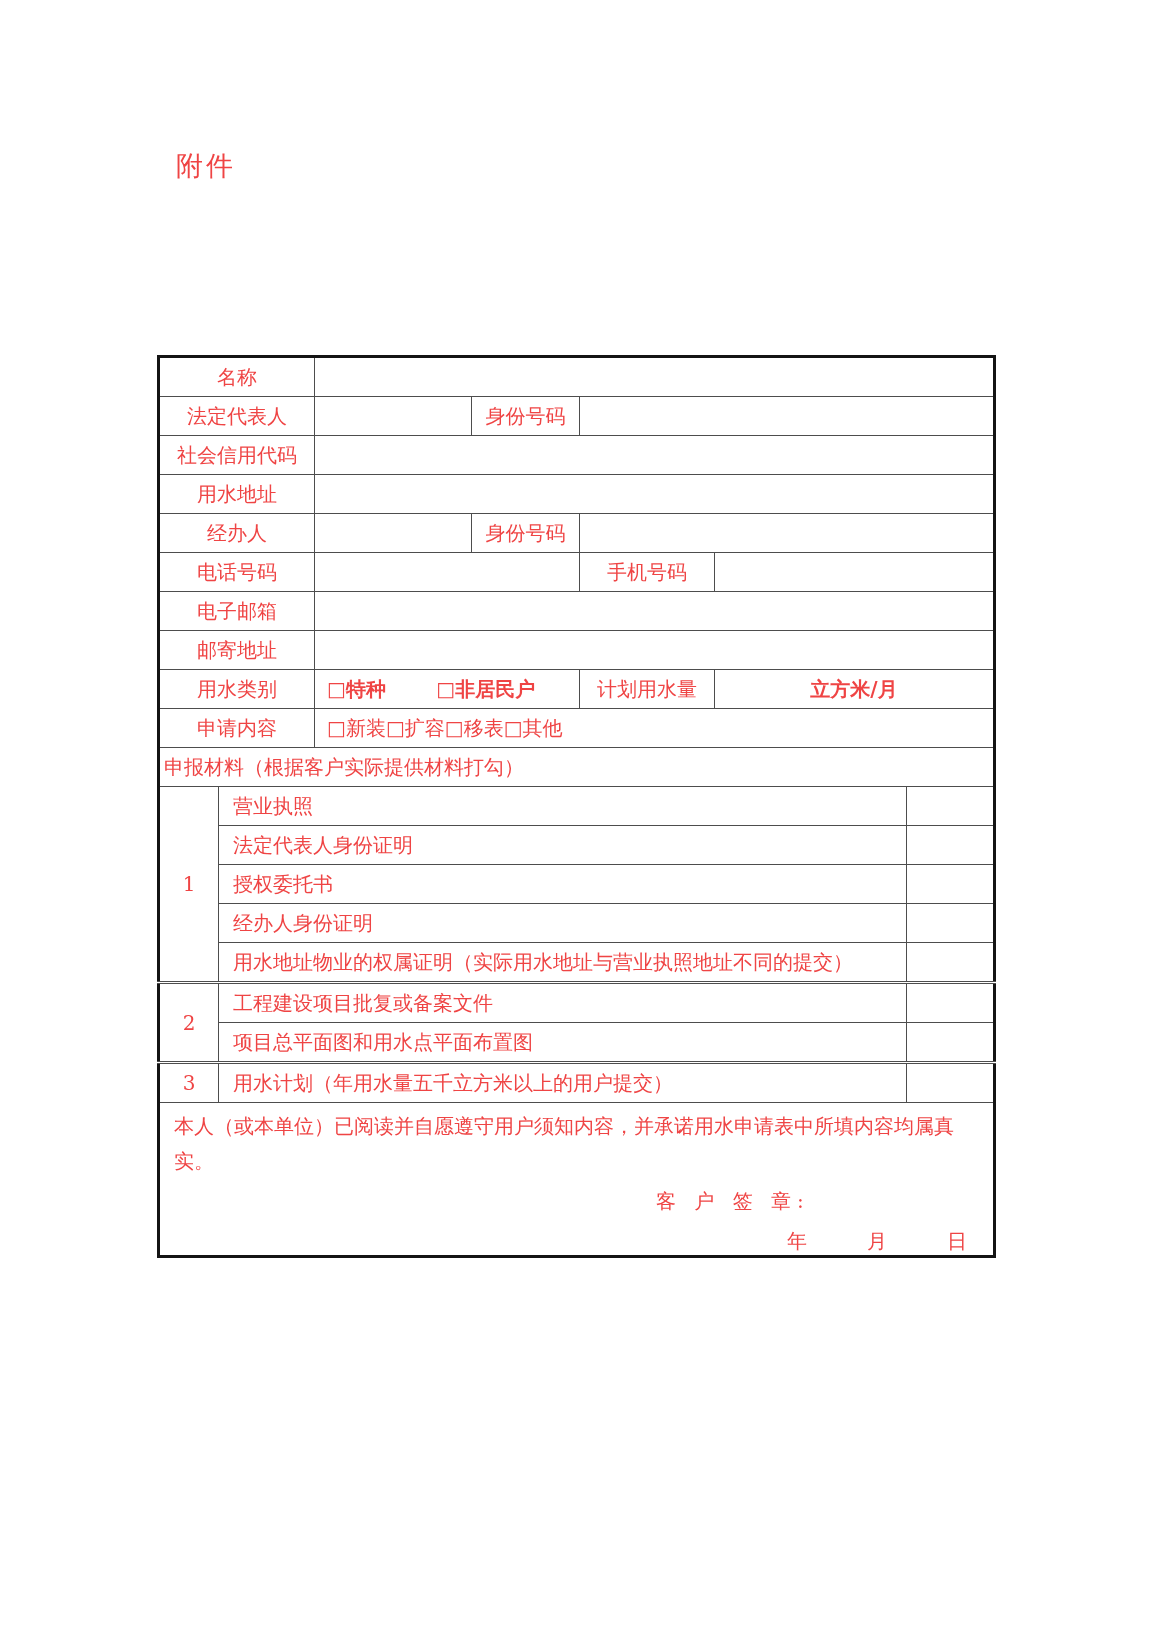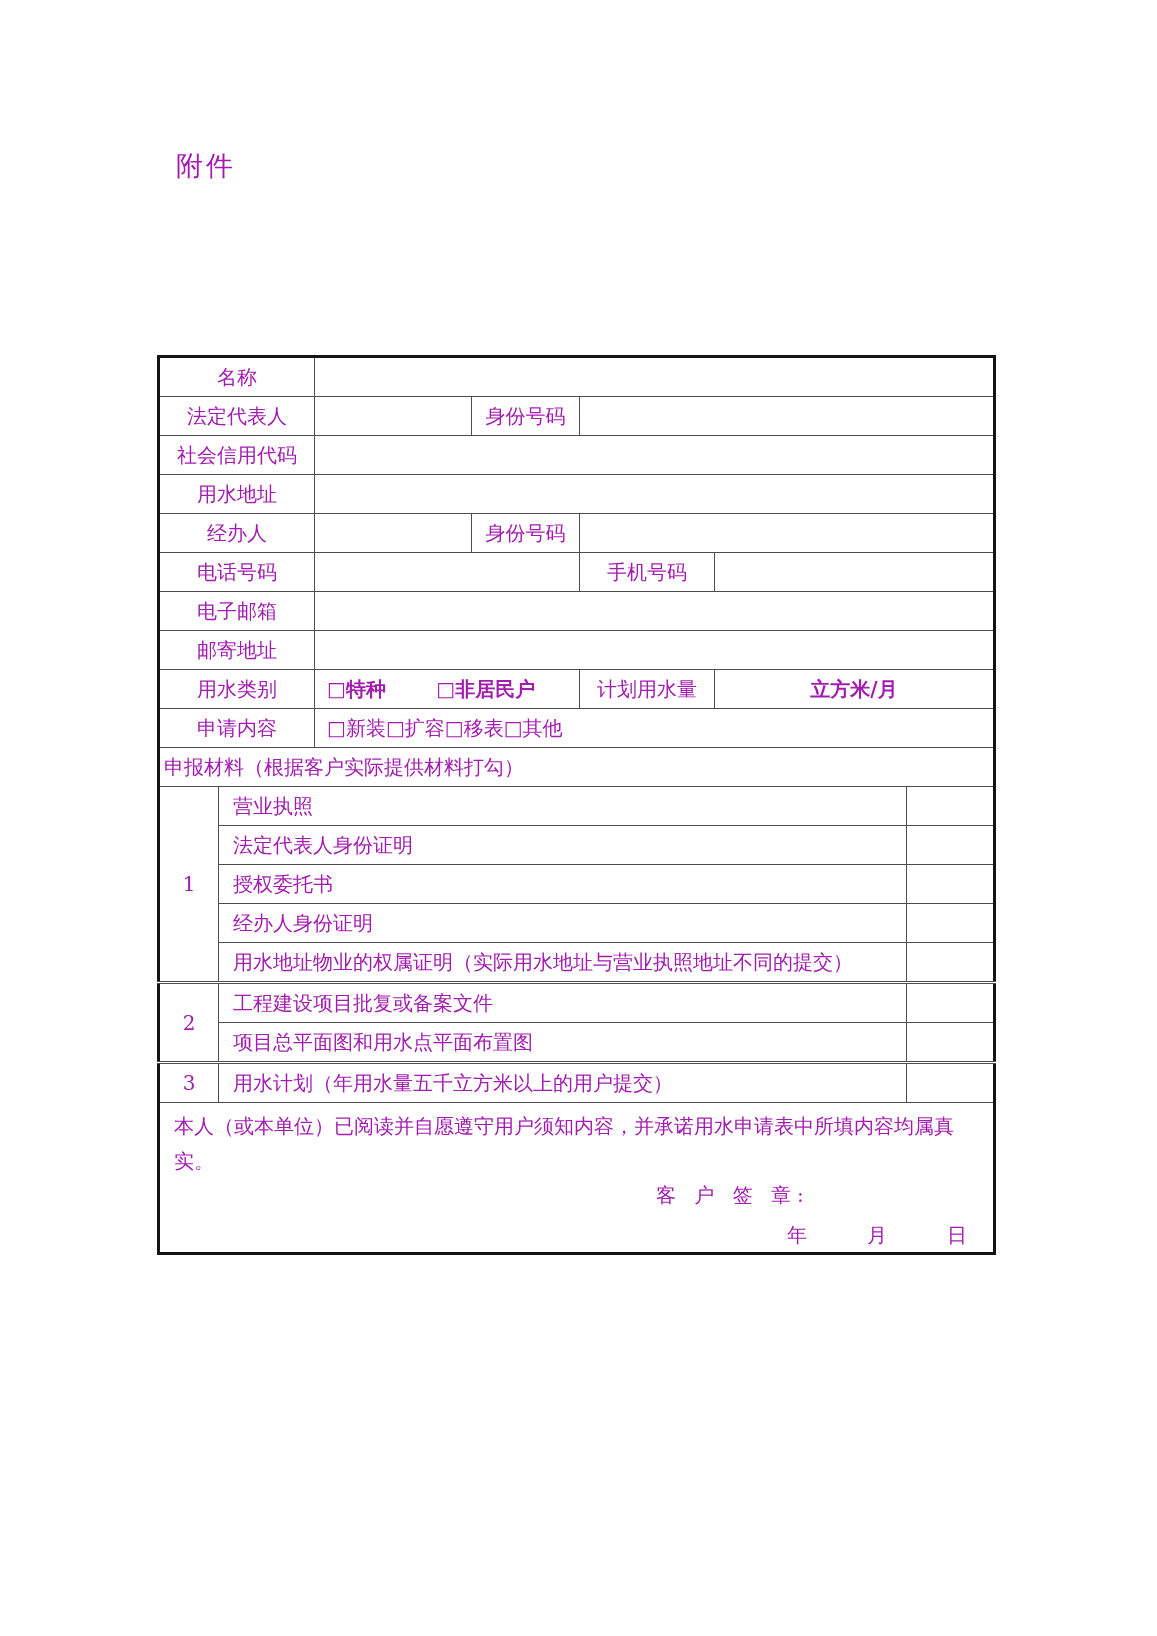--- a/index.html
+++ b/index.html
@@ -1,19 +1,19 @@
 <!DOCTYPE html>
 <html><head>
 <meta charset="utf-8">
 <style>
   html,body { margin:0; padding:0; background:#ffffff; }
   .page {
     position:relative; width:1157px; height:1636px; background:#ffffff;
     font-family:"DejaVu Serif","Liberation Serif",serif;
-    color:#a21caf;
+    color:#ef4444;
     border-radius:29px;
   }
   .attachment {
     position:absolute; left:176px; top:148px;
     font-size:27px; letter-spacing:3px;
   }
   .title {
     position:absolute; left:157px; top:244px; width:836px;
     margin:0; text-align:center; font-size:40px; font-weight:500; letter-spacing:1px;
   }
@@ -34,21 +34,21 @@
   .form-table td.full-head { padding-left:4px; }
   .form-table td.desc { padding-left:14px; }
   .form-table td.num { text-align:center; padding:0; }
   .bold { font-weight:bold; }
   .opt-gap { margin-left:44px; }
   tr.sep td { border-top:3px double #4d4d4d; }
   td.decl-cell {
     height:143px; vertical-align:top; padding:6px 14px 0 14px; white-space:normal;
   }
   .decl-text { width:792px; line-height:35px; }
-  .decl-sign { margin-top:2px; padding-left:482px; line-height:28px; letter-spacing:6px; }
+  .decl-sign { margin-top:8px; padding-left:482px; line-height:28px; letter-spacing:6px; }
   .decl-date { display:flex; justify-content:flex-end; gap:60px; padding-right:12px; margin-top:12px; line-height:28px; }
   .note {
     position:absolute; left:215px; top:1296px; font-size:20px; letter-spacing:0.5px;
   }
 </style>
 </head>
 <body>
 
 <div class="page">
 

